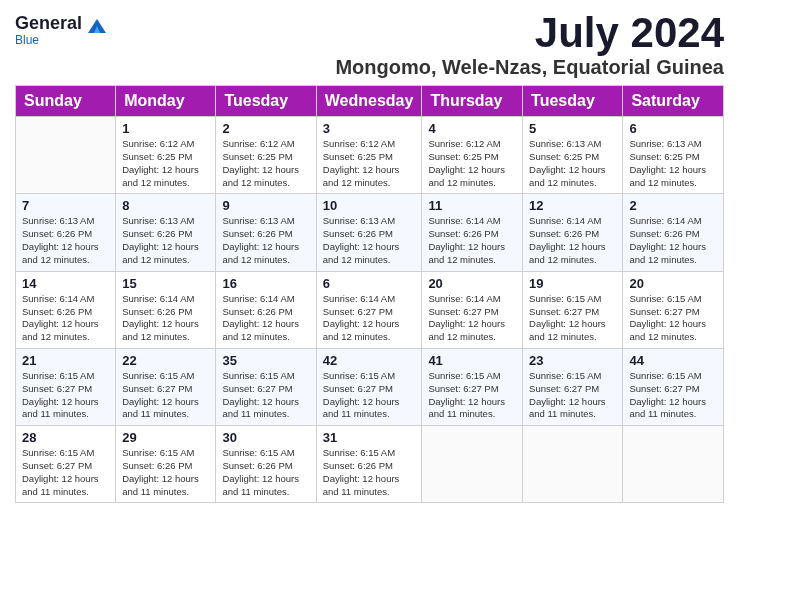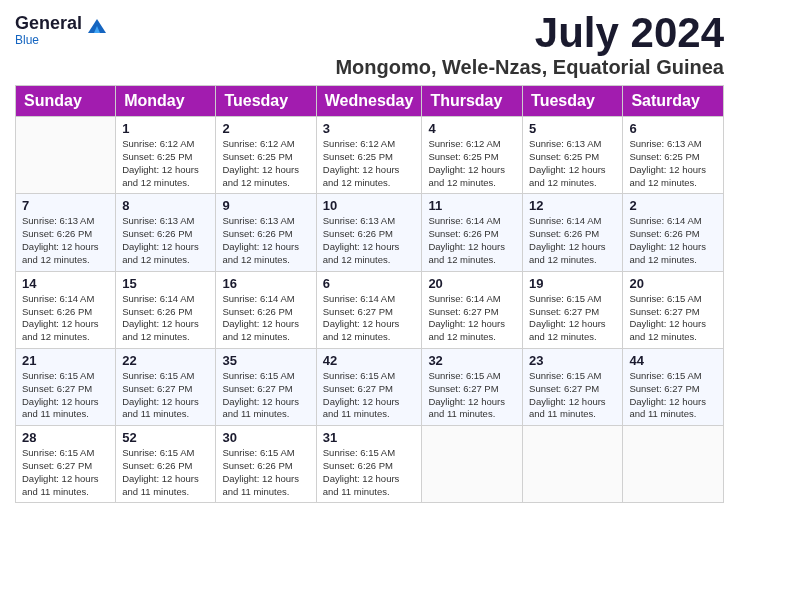--- a/index.html
+++ b/index.html
@@ -283,21 +283,21 @@
 Sunset: 6:27 PM
 Daylight: 12 hours and 11 minutes.</div>
           </td>
           <td>
             <span class="day-number">42</span>
             <div class="day-info" style="white-space: pre-line;">Sunrise: 6:15 AM
 Sunset: 6:27 PM
 Daylight: 12 hours and 11 minutes.</div>
           </td>
           <td>
-            <span class="day-number">32</span>
+            <span class="day-number">41</span>
             <div class="day-info" style="white-space: pre-line;">Sunrise: 6:15 AM
 Sunset: 6:27 PM
 Daylight: 12 hours and 11 minutes.</div>
           </td>
           <td>
             <span class="day-number">23</span>
             <div class="day-info" style="white-space: pre-line;">Sunrise: 6:15 AM
 Sunset: 6:27 PM
 Daylight: 12 hours and 11 minutes.</div>
           </td>
@@ -309,21 +309,21 @@
           </td>
         </tr>
         <tr>
           <td>
             <span class="day-number">28</span>
             <div class="day-info" style="white-space: pre-line;">Sunrise: 6:15 AM
 Sunset: 6:27 PM
 Daylight: 12 hours and 11 minutes.</div>
           </td>
           <td>
-            <span class="day-number">52</span>
+            <span class="day-number">29</span>
             <div class="day-info" style="white-space: pre-line;">Sunrise: 6:15 AM
 Sunset: 6:26 PM
 Daylight: 12 hours and 11 minutes.</div>
           </td>
           <td>
             <span class="day-number">30</span>
             <div class="day-info" style="white-space: pre-line;">Sunrise: 6:15 AM
 Sunset: 6:26 PM
 Daylight: 12 hours and 11 minutes.</div>
           </td>

